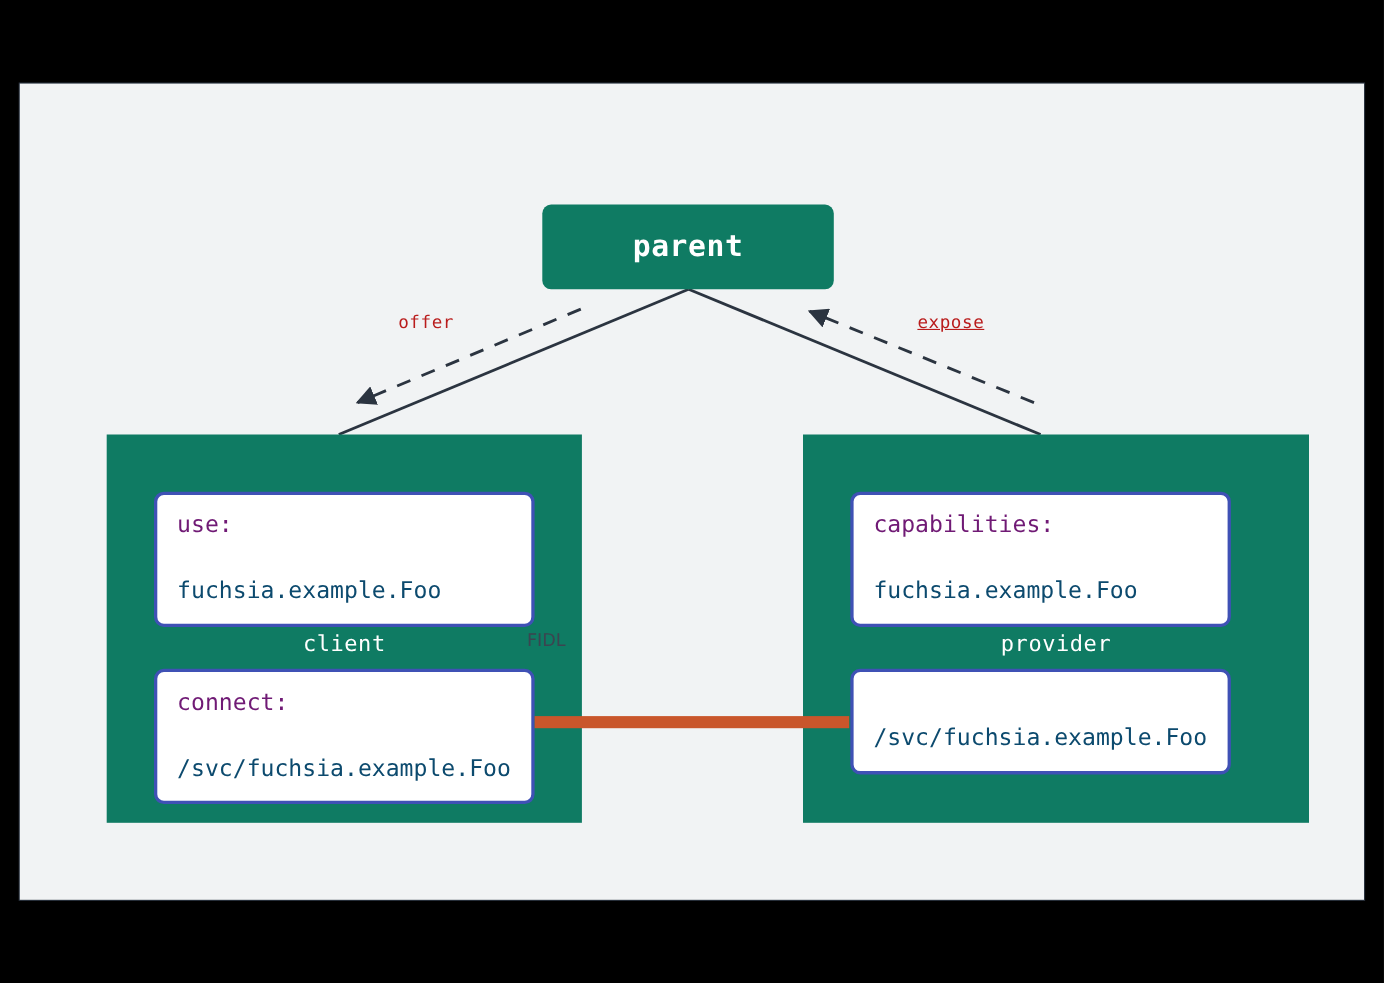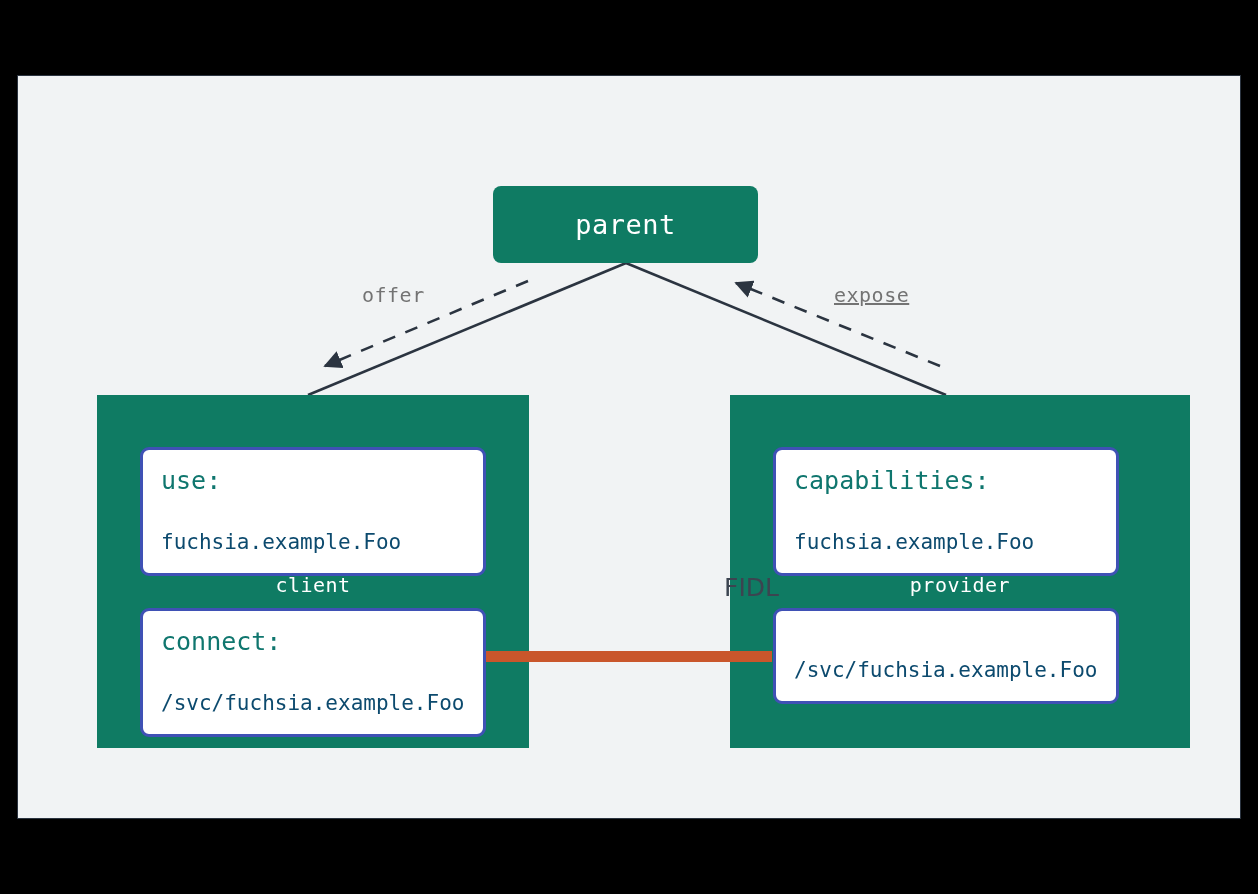--- a/index.html
+++ b/index.html
@@ -45,20 +45,21 @@
     background: #0F7B63;
     border-radius: 8px;
     display: flex;
     align-items: center;
     justify-content: center;
   }
   .parent-label {
     color: #FFFFFF;
     font-size: 27px;
     letter-spacing: 0.5px;
+    font-weight: bold;
   }
 
   
   .component {
     position: absolute;
     top: 319px;
     width: 432px;
     height: 353px;
     background: #0F7B63;
   }
@@ -84,22 +85,22 @@
     background: #FFFFFF;
     border: 3px solid #3F51B5;
     border-radius: 9px;
     box-sizing: border-box;
     padding: 14px 18px 16px 18px;
   }
   .card-top    { top: 52px; }
   .card-bottom { top: 213px; }
 
   .card-key {
-    color: #0f766e;
-    font-size: 25px;
+    color: #701a75;
+    font-size: 21px;
     line-height: 1.32;
     white-space: nowrap;
   }
   .card-value {
     color: #0c4a6e;
     font-size: 21px;
     line-height: 1.32;
     white-space: nowrap;
     margin-top: 32px;
   }
@@ -113,32 +114,32 @@
     height: 11px;
     background: #C9562B;
   }
 
   
   #fidl-caption {
     position: absolute;
     left: 461px;
     top: 496px;
     width: 300px;
-    text-align: right;
+    text-align: left;
     font-family: "DejaVu Sans", sans-serif;
     color: #3C4450;
-    font-size: 25px;
+    font-size: 16px;
     line-height: 1.3;
   }
 
   
   .relation-label {
     position: absolute;
-    color: #737373;
-    font-size: 20px;
+    color: #b91c1c;
+    font-size: 16px;
     letter-spacing: 0.5px;
   }
   #label-offer  { left: 344px; top: 207px; }
   #label-expose { left: 816px; top: 207px; text-decoration: underline; }
 </style>
 </head>
 <body>
 
 <div id="canvas">
 

